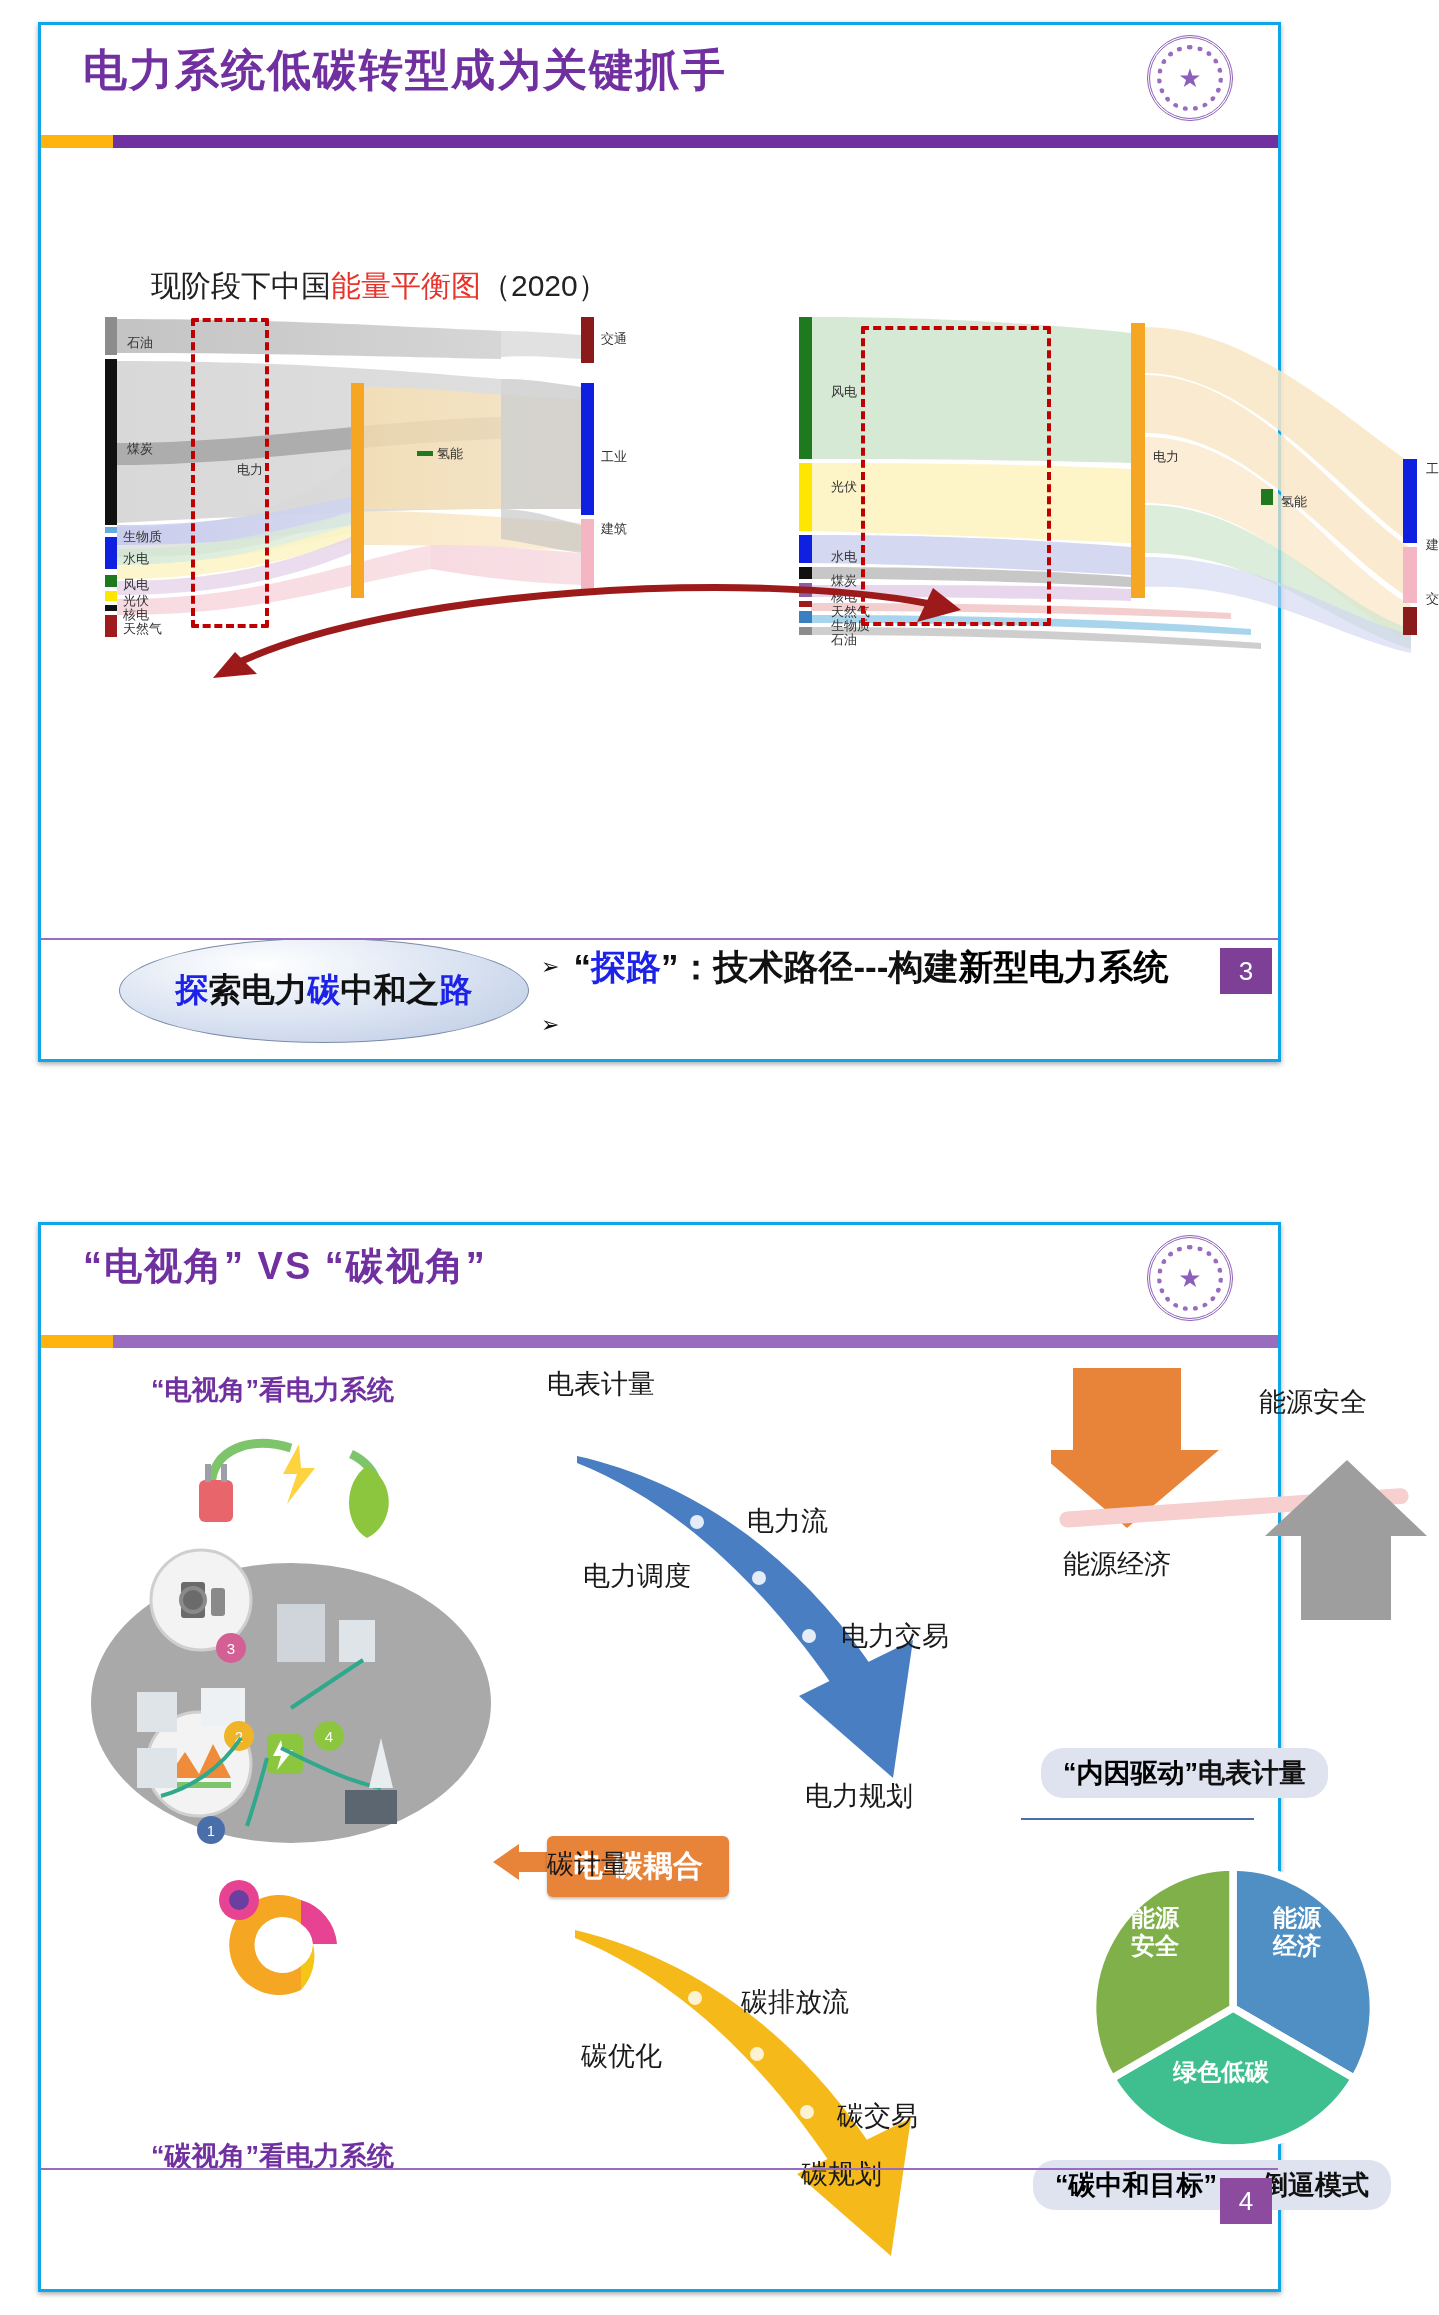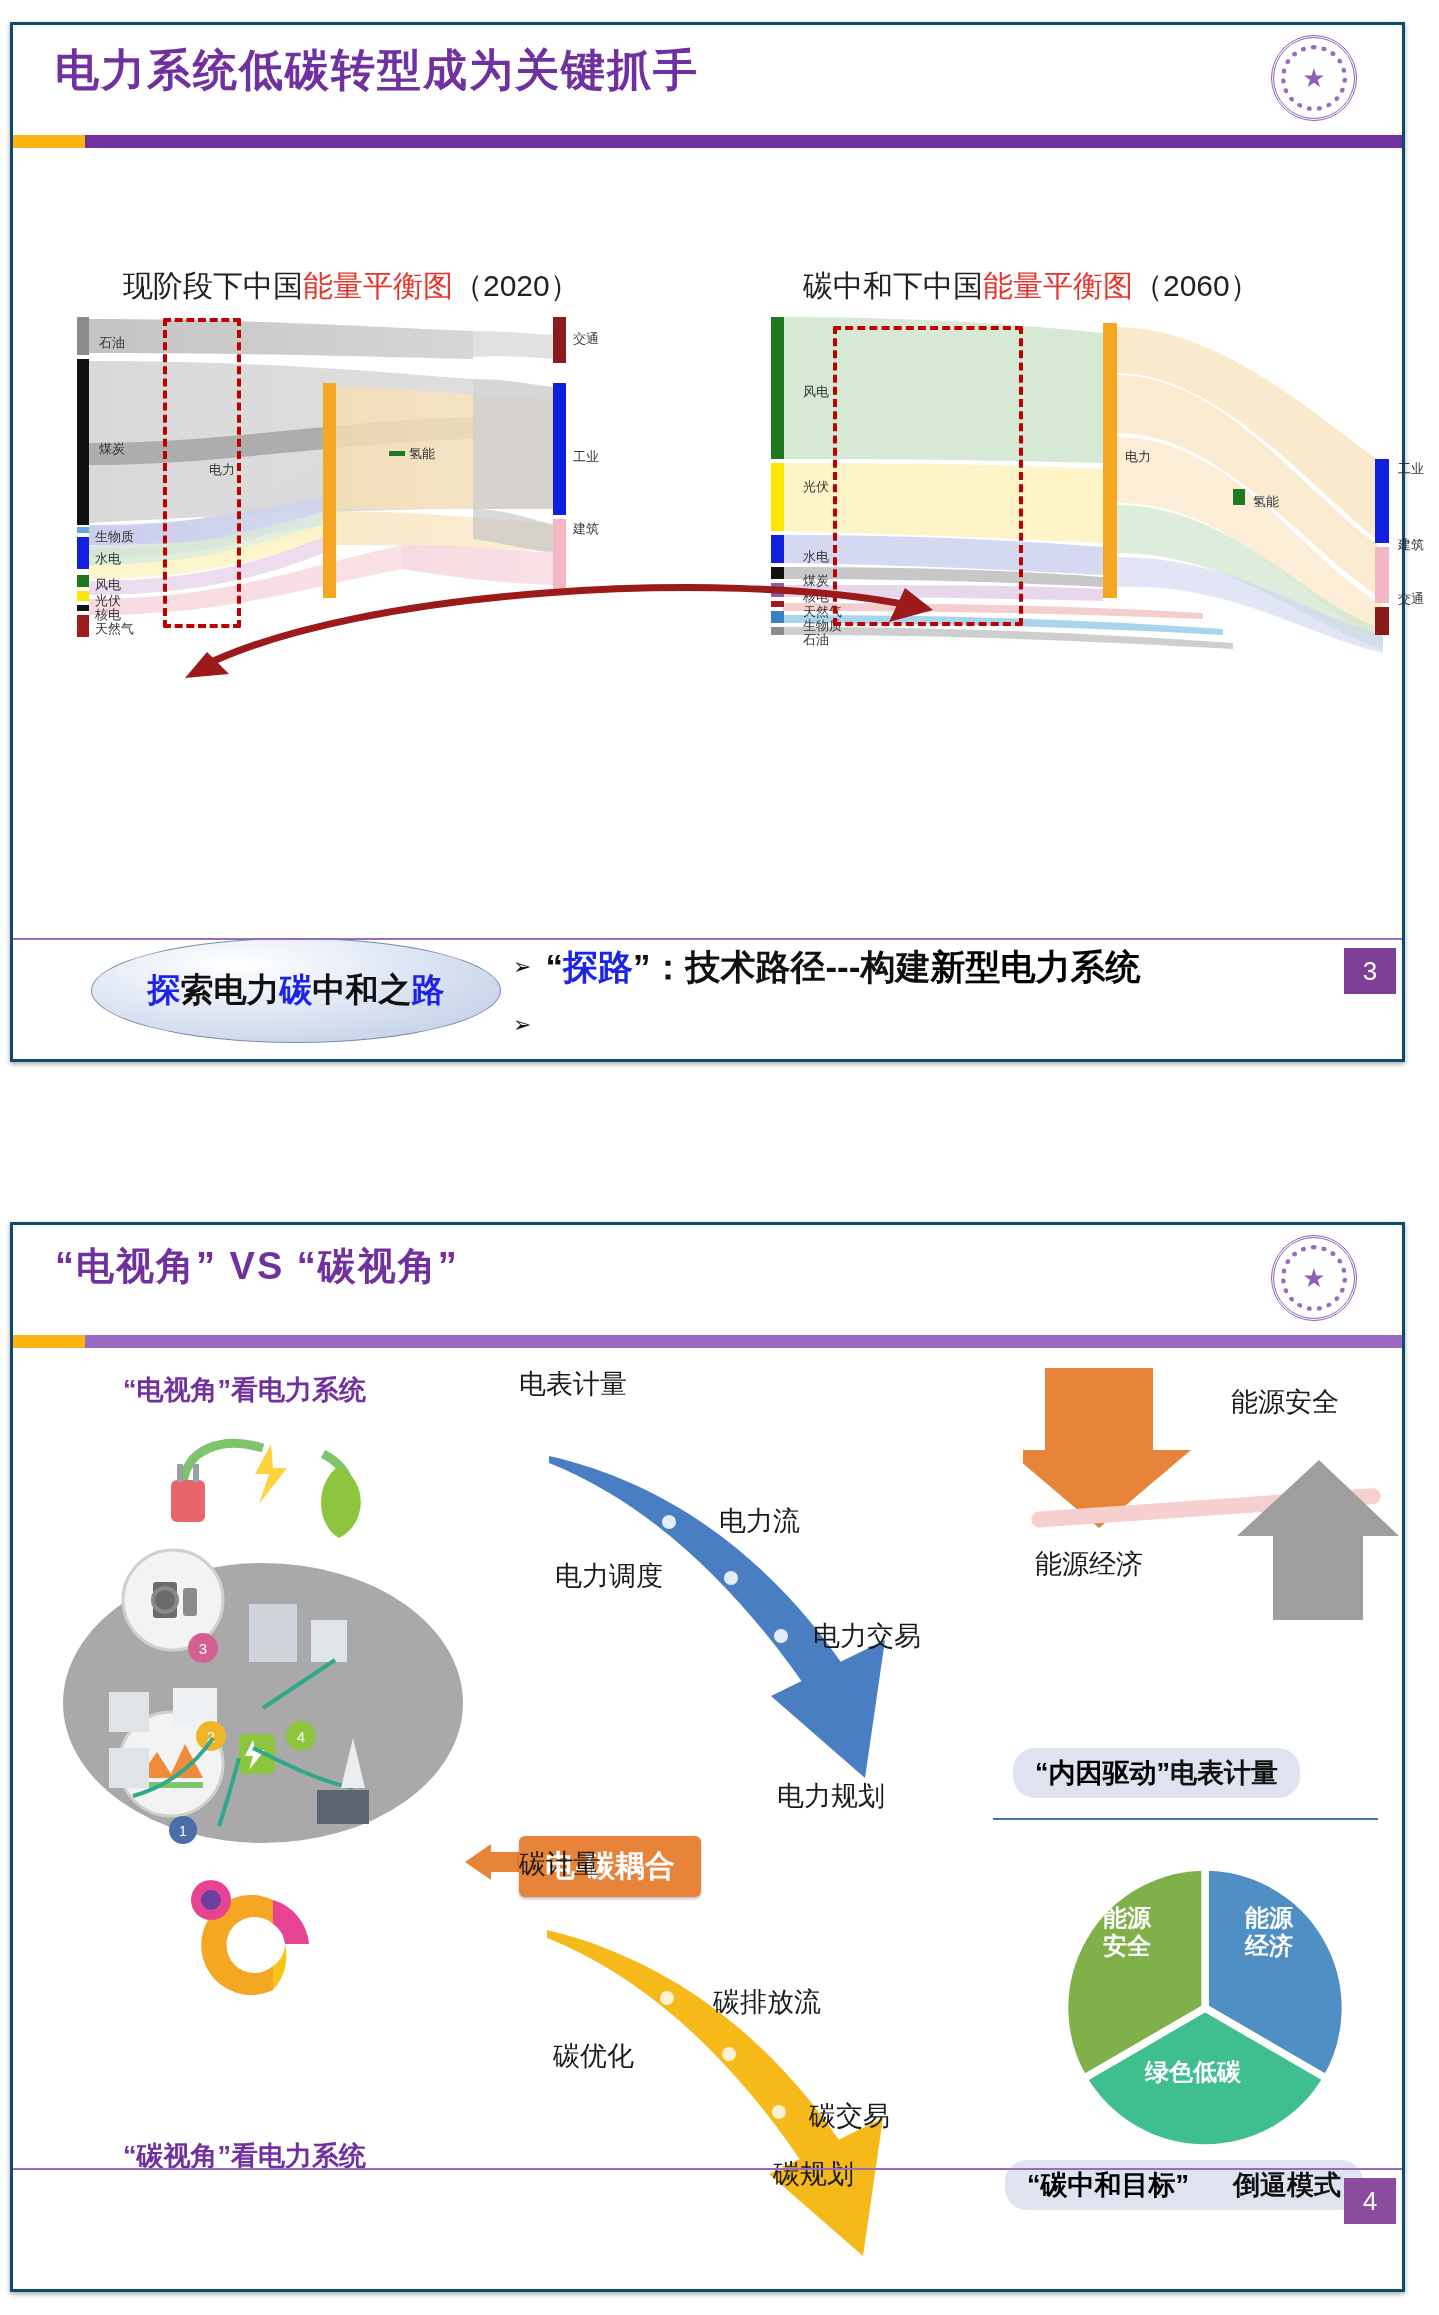--- a/index.html
+++ b/index.html
@@ -4,23 +4,23 @@
 <style>
   * { box-sizing: border-box; margin:0; padding:0; }
   body {
     width:1439px; height:2315px;
     background:#ffffff;
     font-family:"Liberation Sans", sans-serif;
     position:relative;
     overflow:hidden;
   }
   .slide {
-    position:absolute; left:10px; width:1395px;
+    position:absolute; left:38px; width:1243px;
     background:#fff;
-    border:3px solid #0c4a6e;
+    border:3px solid #0ea5e9;
     box-shadow:0 2px 5px rgba(0,0,0,.35);
   }
   #slide3 { top:22px; height:1040px; }
   #slide4 { top:1222px; height:1070px; }
 
   .title-bar { position:relative; height:110px; }
   .slide-title {
     position:absolute; left:42px; top:16px;
     font-weight:bold; color:#7030a0;
     letter-spacing:2px;
@@ -217,23 +217,20 @@
 
     <div class="node-label" style="left:196px; top:313px;">电力</div>
     <div class="node-label" style="left:396px; top:297px;">氢能</div>
 
     <div class="node-label" style="left:560px; top:182px;">交通</div>
     <div class="node-label" style="left:560px; top:300px;">工业</div>
     <div class="node-label" style="left:560px; top:372px;">建筑</div>
 
     <div class="dash-box" style="left:150px; top:170px; width:78px; height:310px;"></div>
 
-    <div class="sankey-title" style="left:790px; top:118px;">
-      <span>碳中和下中国</span><span class="red">能量平衡图</span><span>（2060）</span>
-    </div>
 
     <svg class="sankey" style="left:750px; top:165px;" width="630" height="360">
 
       <path d="M20,4 C160,4 260,12 340,20 L340,150 C260,148 160,146 20,146 Z" fill="#cfe5cd" opacity=".85"></path>
 
       <path d="M20,150 C160,150 260,152 340,156 L340,230 C260,226 160,222 20,218 Z" fill="#fdf3c2" opacity=".9"></path>
 
       <path d="M20,222 C160,222 260,228 340,234 L340,262 C260,258 160,252 20,250 Z" fill="#cfd4f0" opacity=".9"></path>
 
       <path d="M20,254 C160,254 260,258 340,264 L340,274 C260,270 160,266 20,266 Z" fill="#bdbdbd" opacity=".85"></path>

